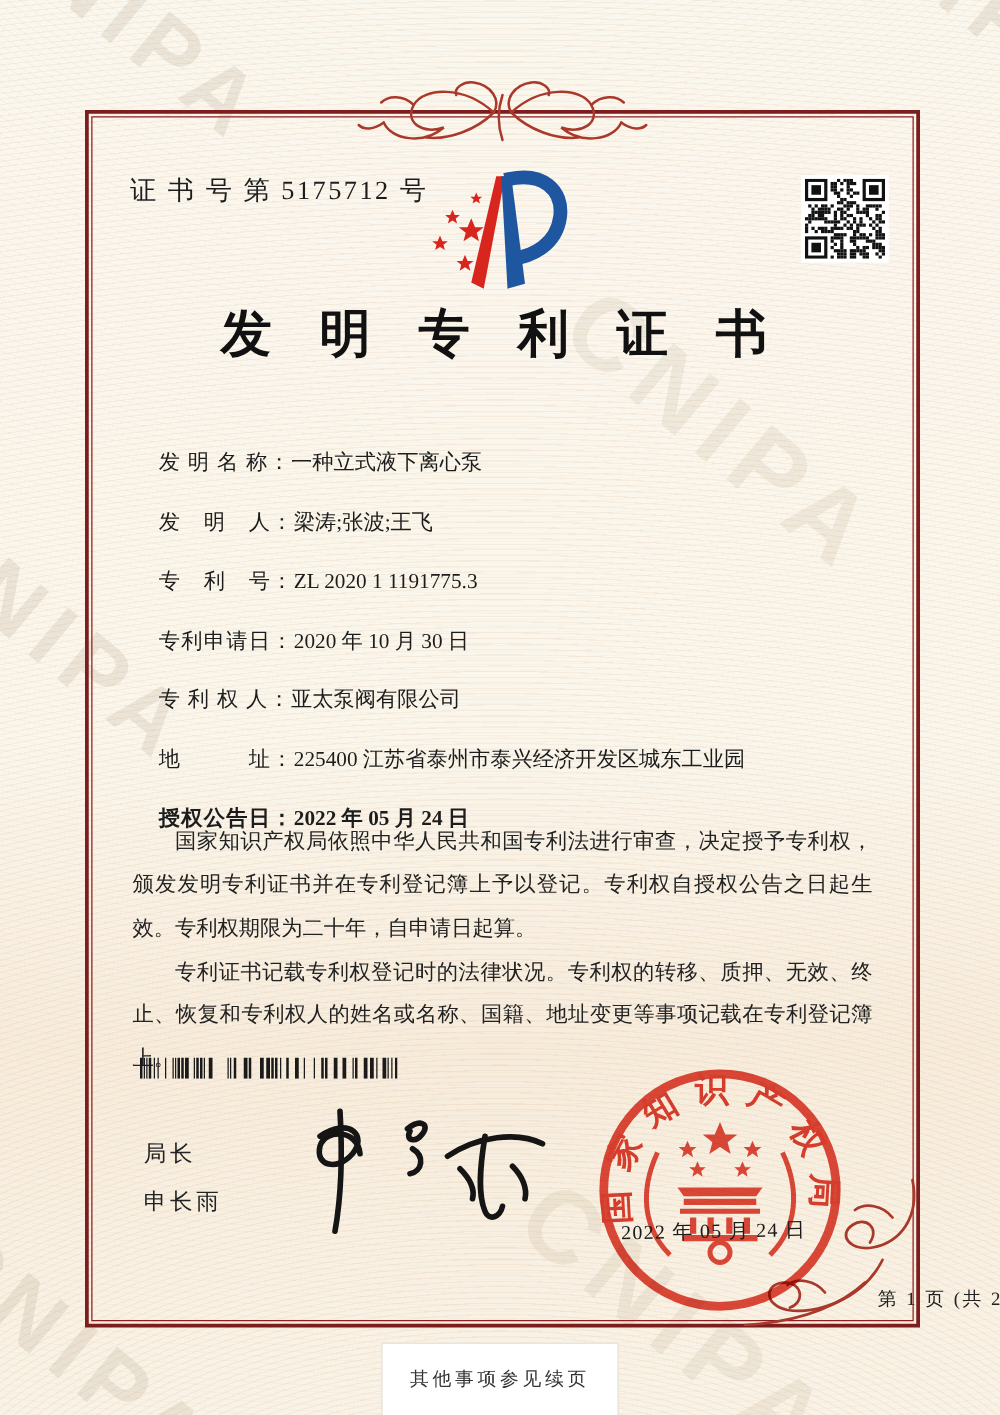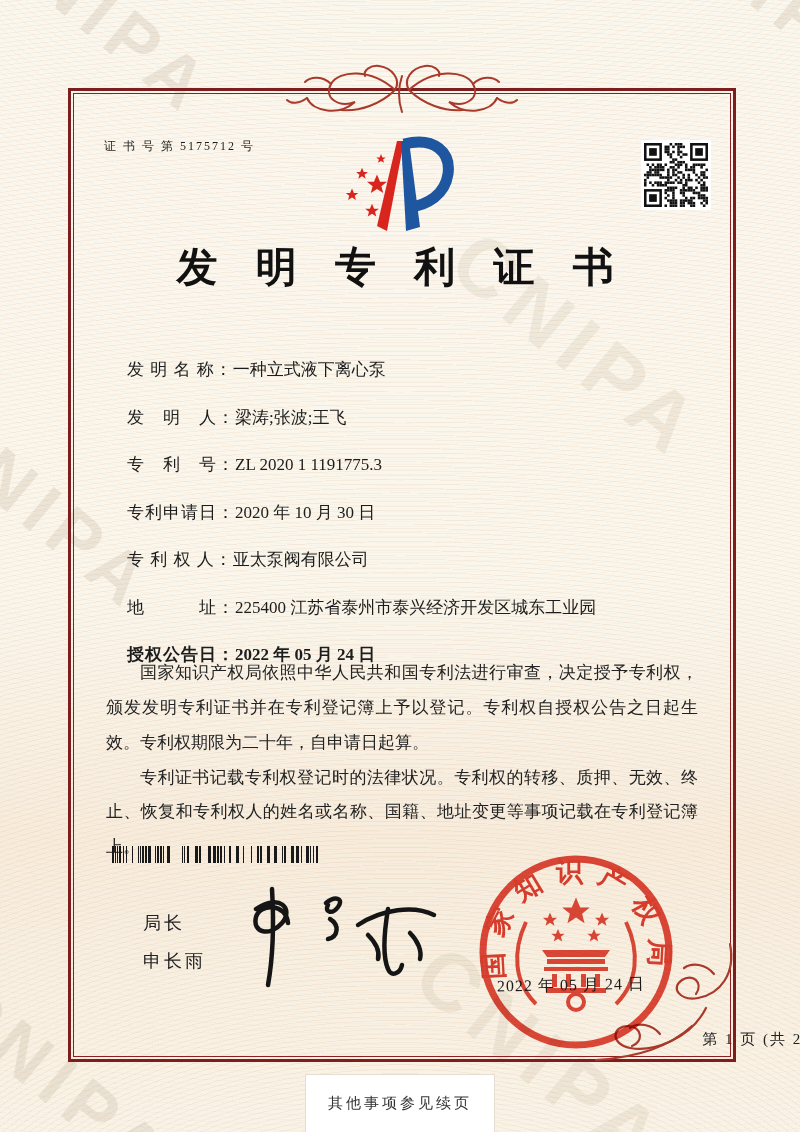--- a/index.html
+++ b/index.html
@@ -28,21 +28,21 @@
   .frame {
     position:absolute; left:68px; top:88px; width:668px; height:974px;
     border:3px solid #7d1d1d; z-index:3;
   }
   .frame-inner { position:absolute; inset:2px; border:1px solid #8a2020; }
 
   .ornament { position:absolute; z-index:4; pointer-events:none; }
 
   .cert-no {
     position:absolute; left:104px; top:138px; z-index:5;
-    font-size:12px; letter-spacing:2px; color:#1d1d1d; white-space:pre;
+    font-size:21px; letter-spacing:2px; color:#1d1d1d; white-space:pre;
   }
 
   .logo { position:absolute; left:335px; top:133px; width:120px; height:102px; z-index:5; }
 
   .qr {
     position:absolute; left:641px; top:140px; width:70px; height:70px; z-index:5;
     background:#fff; padding:3px;
   }
   .qr svg { display:block; background:#fff; }
 
@@ -61,21 +61,21 @@
     position:absolute; left:106px; top:656px; width:592px; z-index:5;
     font-size:17px; line-height:2.05; color:#222; text-align:justify;
   }
   .body-text p { text-indent:2em; }
 
   .barcode { position:absolute; left:112px; top:846px; z-index:5; }
 
   .officer {
     position:absolute; left:115px; top:905px; z-index:5;
     font-family:"Liberation Sans","DejaVu Sans",sans-serif;
-    font-size:18px; color:#222; line-height:2.1; letter-spacing:3px;margin-left:28px;
+    font-size:18px; color:#222; line-height:2.1; letter-spacing:3px;
   }
 
   .signature { position:absolute; left:230px; top:885px; width:210px; height:105px; z-index:6; }
 
   .seal { position:absolute; left:474px; top:850px; width:204px; height:204px; z-index:7;
           mix-blend-mode:multiply; opacity:.95; }
   .seal-ring-text { font-size:27px; font-weight:700; letter-spacing:13px;
           font-family:"Liberation Serif","DejaVu Serif",serif; }
   .seal-date {
     position:absolute; left:497px; top:975px; width:170px; z-index:8;

